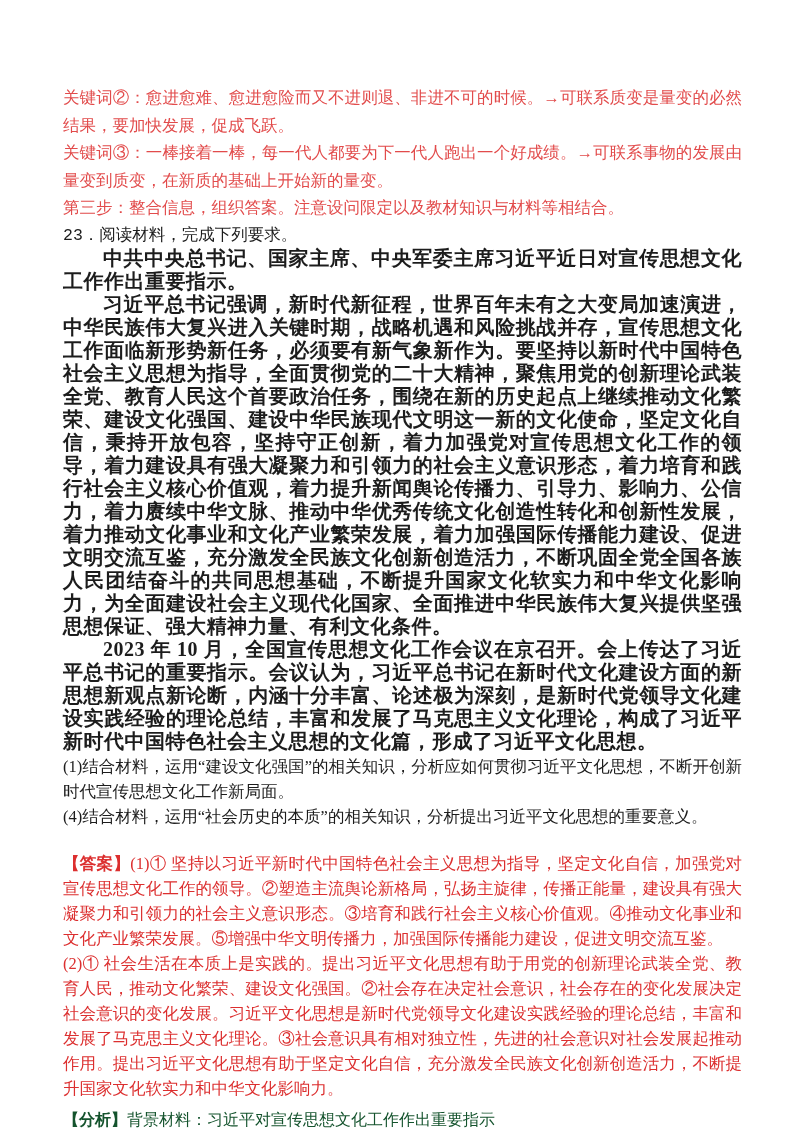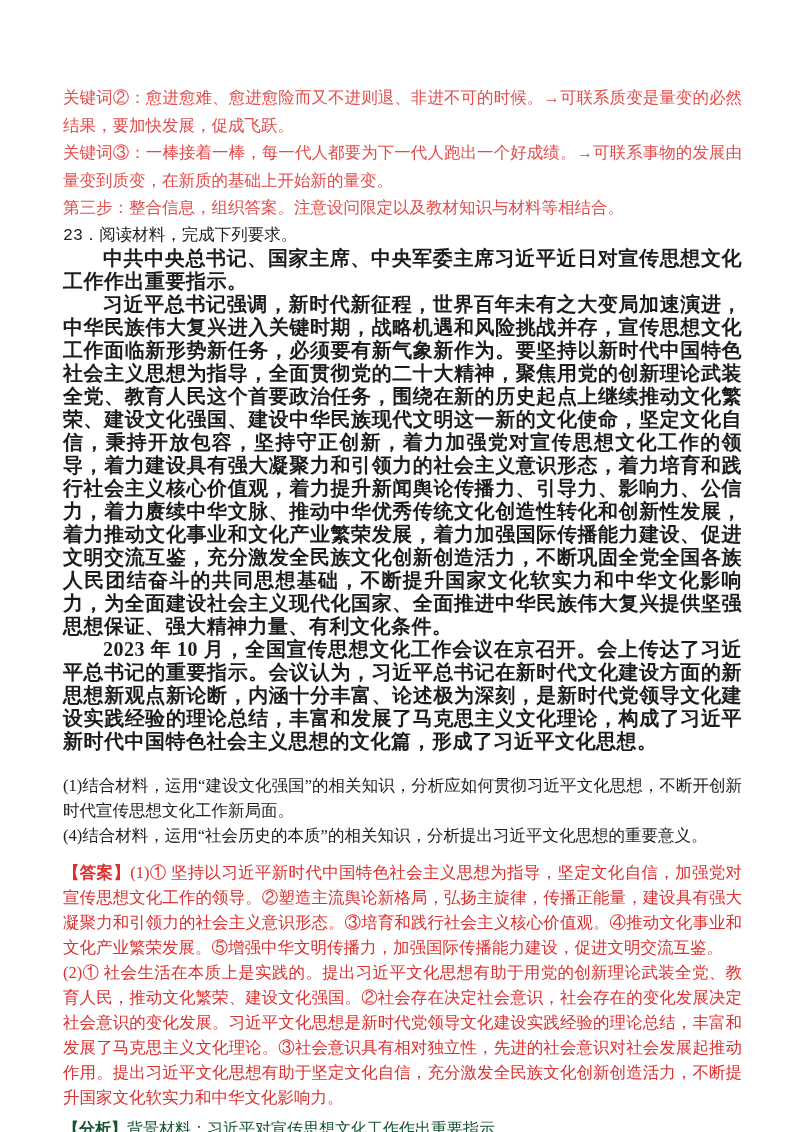--- a/index.html
+++ b/index.html
@@ -49,24 +49,24 @@
     font-weight: bold;
   }
   .material-3 { line-height: 23px; }
 
   
   .subq {
     font-size: 16.5px;
     line-height: 25px;
     text-align: justify;
   }
-  .subq-block { margin-top: 20px; }
+  .subq-block { margin-top: 1px; }
 
   
-  .answer-block { margin-top: 12px; }
+  .answer-block { margin-top: 22px; }
   .answer {
     color: #dc2f2f;
     font-size: 16.5px;
     line-height: 25px;
     text-align: justify;
   }
   .answer .ans-label { font-weight: bold; }
 
   
   .analysis-block { margin-top: 7px; }

